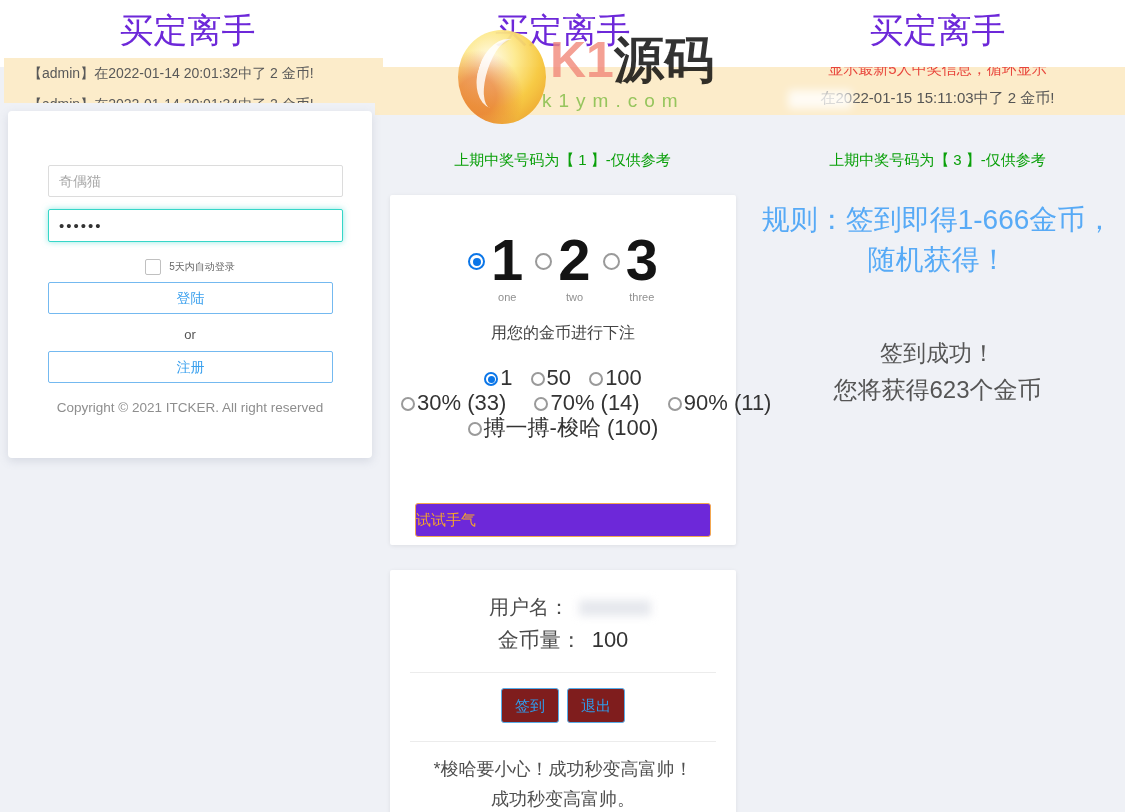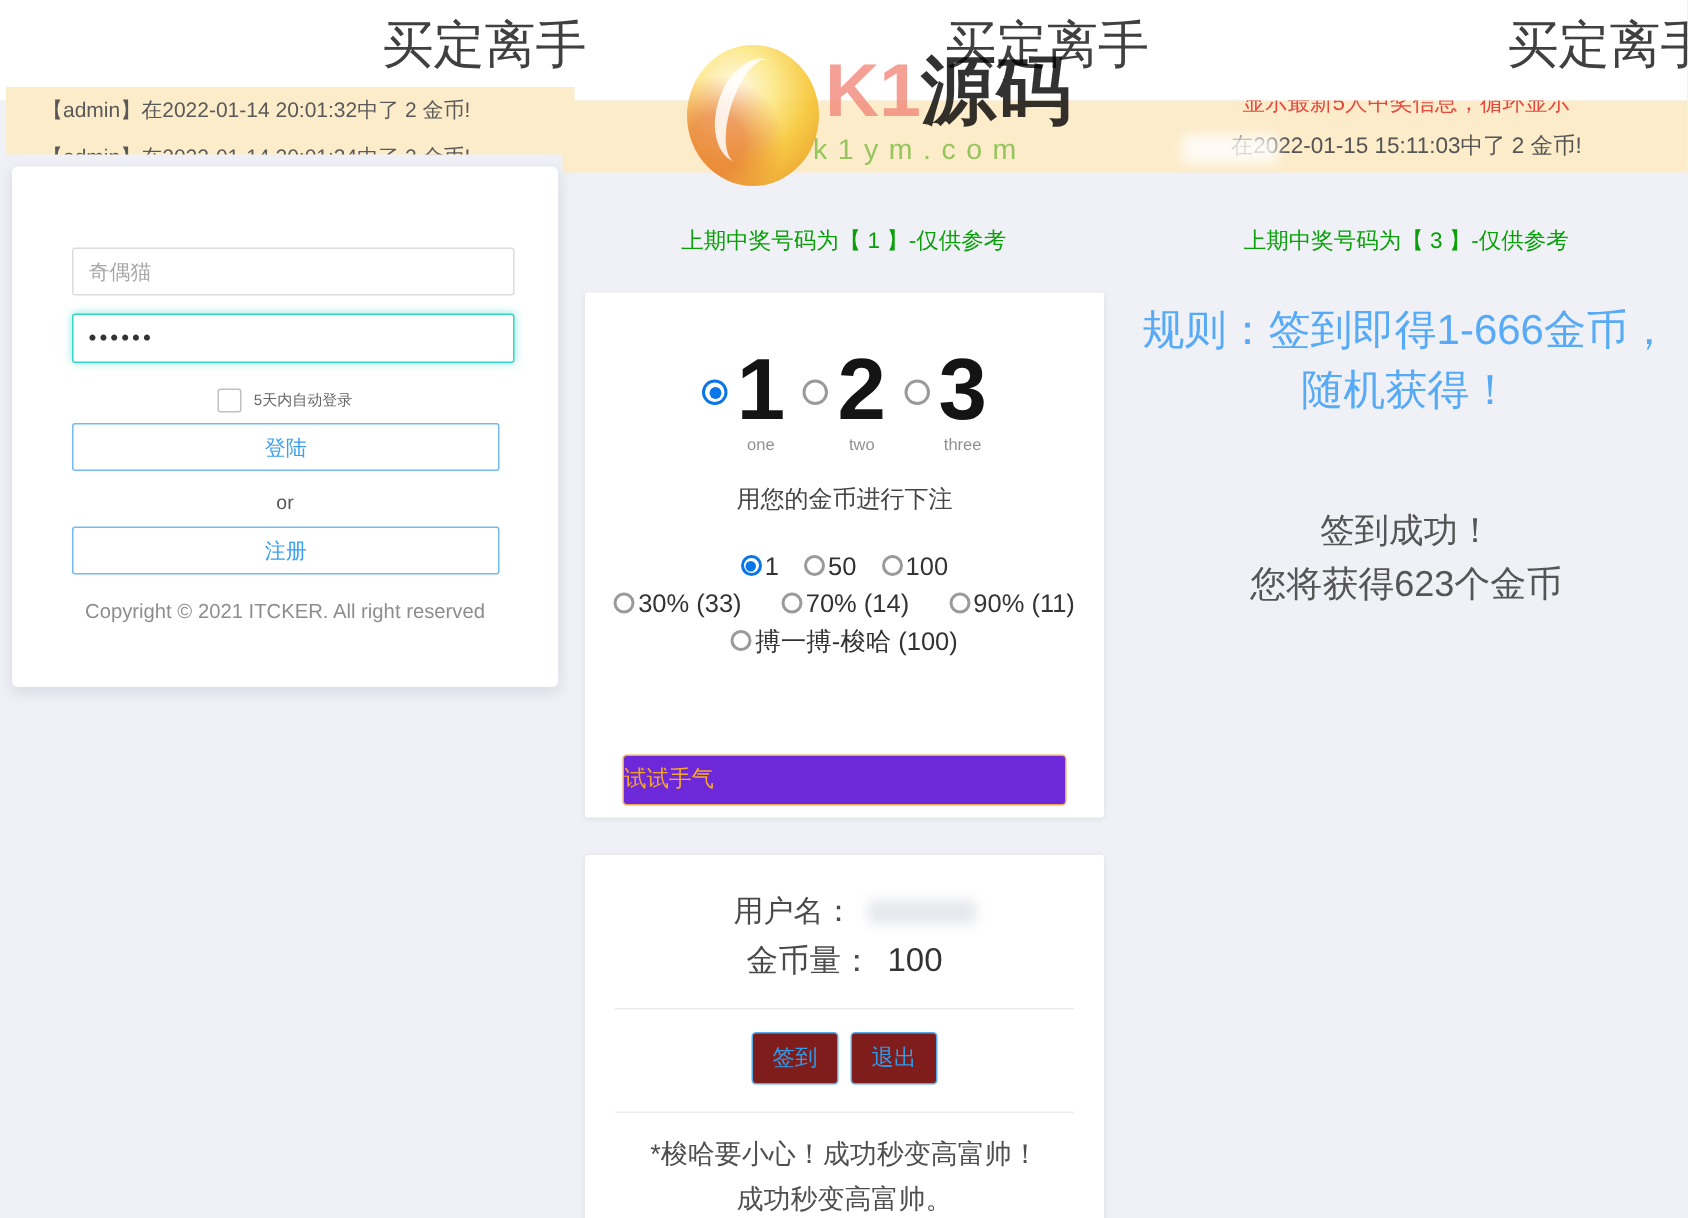--- a/index.html
+++ b/index.html
@@ -1,20 +1,20 @@
 <!DOCTYPE html>
 <html><head>
 <meta charset="utf-8">
 <style>
   html,body{margin:0;padding:0;background:#eff1f6;font-family:"Liberation Sans","DejaVu Sans",sans-serif;}
   #canvas{position:relative;width:1125px;height:812px;overflow:hidden;background:#eff1f6;}
   .abs{position:absolute;}
   
   #topstrip{left:0;top:0;width:1125px;height:67px;background:#fff;}
-  .col-title{top:6px;width:375px;height:48px;line-height:48px;text-align:right;font-size:34px;color:#404040;z-index:4;padding-left:16px;}
+  .col-title{top:6px;width:375px;height:48px;line-height:48px;text-align:center;font-size:34px;color:#6d28d9;z-index:4;}
   
   .banner{background:#fcecca;z-index:2;}
   #banner-left{left:4px;top:58px;width:379px;height:45px;overflow:hidden;}
   #banner-left .mline{padding-left:24px;font-size:14px;color:#595959;line-height:19px;white-space:nowrap;}
   #banner-left .m1{padding-top:6px;}
   #banner-left .m2{margin-top:12px;}
   #banner-mid{left:375px;top:67px;width:375px;height:48px;}
   #banner-right{left:750px;top:67px;width:375px;height:48px;overflow:hidden;}
   #banner-right .notice{margin-top:-9px;text-align:center;font-size:15px;line-height:21px;color:#e8453c;white-space:nowrap;}
   #banner-right .winner{margin-top:8px;text-align:center;font-size:15px;line-height:21px;color:#555;white-space:nowrap;}
@@ -55,21 +55,21 @@
   .num-row{position:absolute;left:0;right:0;top:36px;display:flex;justify-content:center;align-items:flex-start;gap:12px;}
   .num-unit{display:flex;align-items:flex-start;gap:6px;cursor:pointer;}
   .radio{width:13px;height:13px;border:2px solid #9a9a9a;border-radius:50%;background:#fff;display:inline-block;position:relative;}
   .radio.checked{border-color:#0b76e8;}
   .radio.checked::after{content:"";position:absolute;left:2.5px;top:2.5px;width:8px;height:8px;border-radius:50%;background:#0b76e8;}
   .num-unit .radio{margin-top:22px;}
   .num-block{display:flex;flex-direction:column;align-items:center;}
   .num{font-size:58px;font-weight:700;color:#141414;line-height:58px;}
   .num-label{font-size:11px;color:#909090;margin-top:2px;}
   .hint{position:absolute;left:0;right:0;top:128px;text-align:center;font-size:16px;color:#444;}
-  .bet-row{position:absolute;left:0;right:0;text-align:center;font-size:17px;color:#333;line-height:22px;white-space:nowrap;}
+  .bet-row{position:absolute;left:0;right:0;text-align:center;font-size:22px;color:#333;line-height:22px;white-space:nowrap;}
   #bet-row1{top:172px;} #bet-row2{top:197px;} #bet-row3{top:222px;}
   .opt{margin:0 6px;cursor:pointer;}
   #bet-row2 .opt{margin:0 11px;}
   .radio.sm{width:10px;height:10px;border-width:2px;vertical-align:-1px;margin-right:2px;}
   .radio.sm.checked::after{left:1.5px;top:1.5px;width:7px;height:7px;}
   #try-btn{position:absolute;left:25px;right:25px;top:308px;height:32px;line-height:32px;text-align:left;
     border:1px solid #f3a750;border-radius:3px;color:#f6a62a;font-size:15px;background:#6d28d9;cursor:pointer;}
   #user-card{left:390px;top:570px;width:346px;height:260px;}
   .u-row{position:absolute;left:0;right:0;display:flex;justify-content:center;align-items:center;gap:10px;color:#4a4a4a;}
   #u-name-row{top:24px;font-size:20px;margin-left:14px;}

